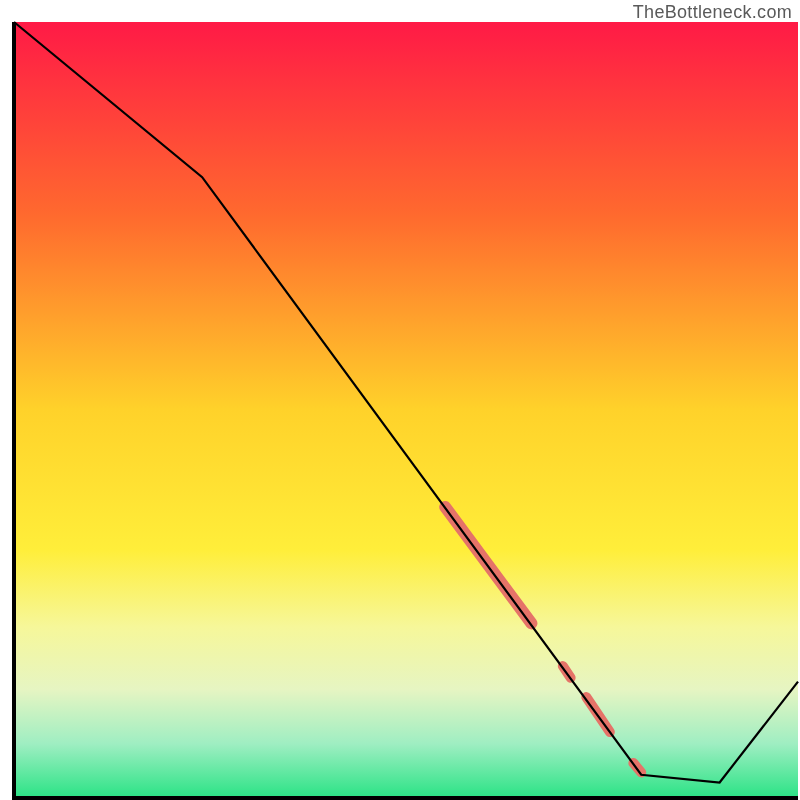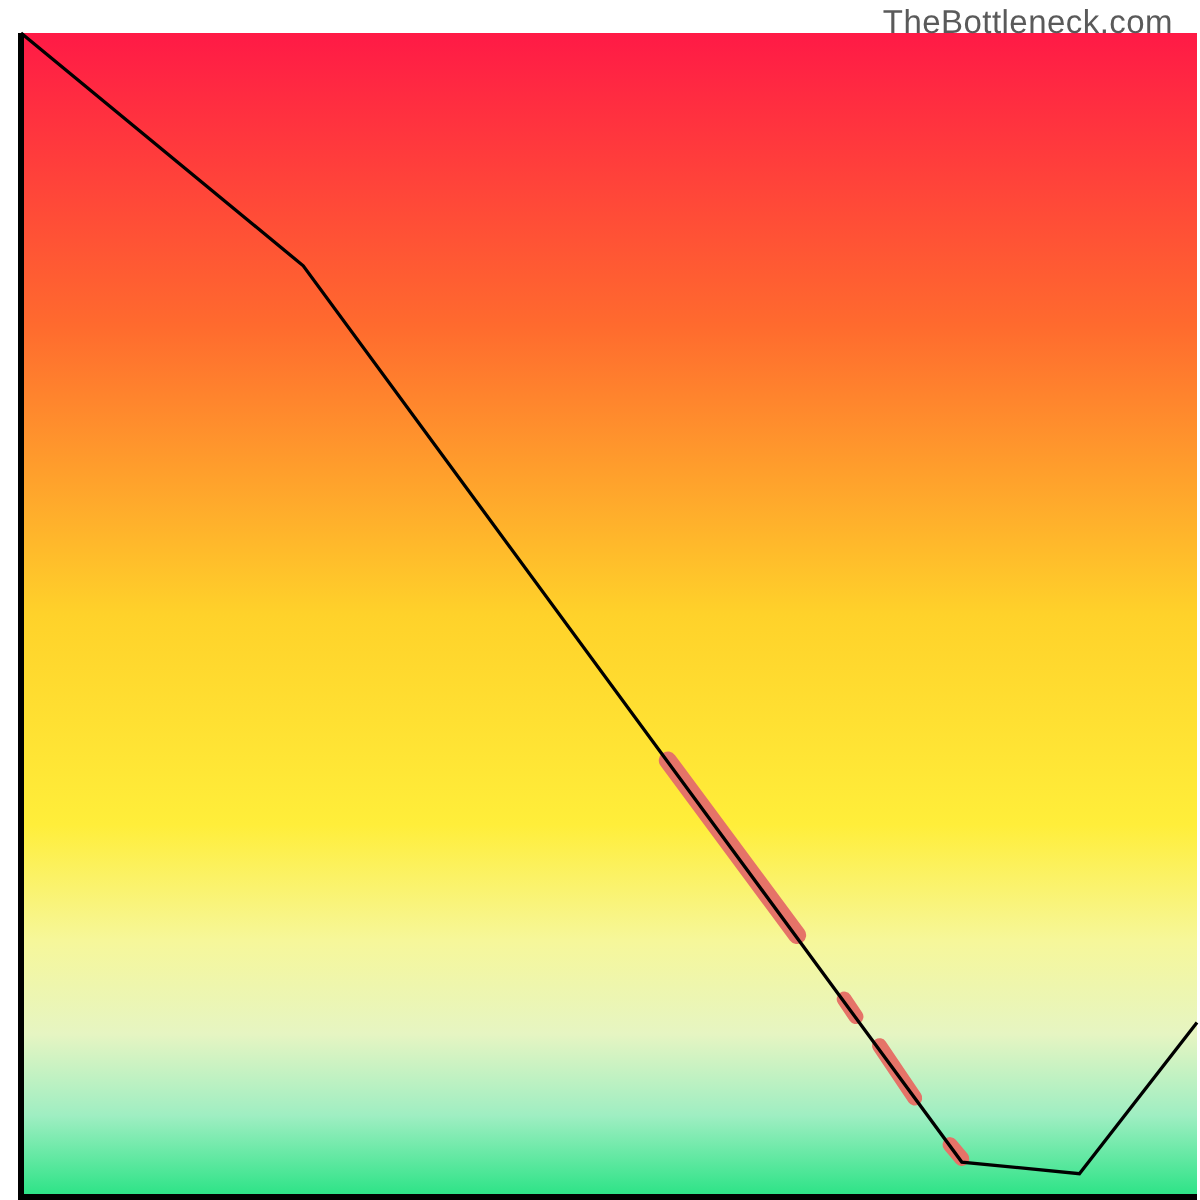--- a/index.html
+++ b/index.html
@@ -12,22 +12,22 @@
     font-family: Arial, Helvetica, sans-serif;
   }
   .wrap {
     position: relative;
     width: 800px;
     height: 800px;
   }
   .watermark {
     position: absolute;
     top: 2px;
-    right: 18px;
-    font-size: 22px;
+    right: 8px;
+    font-size: 18px;
     font-weight: 400;
     color: #5a5a5a;
     letter-spacing: 0.3px;
   }
 </style>
 </head>
 <body>
 <div class="wrap">
 
 

